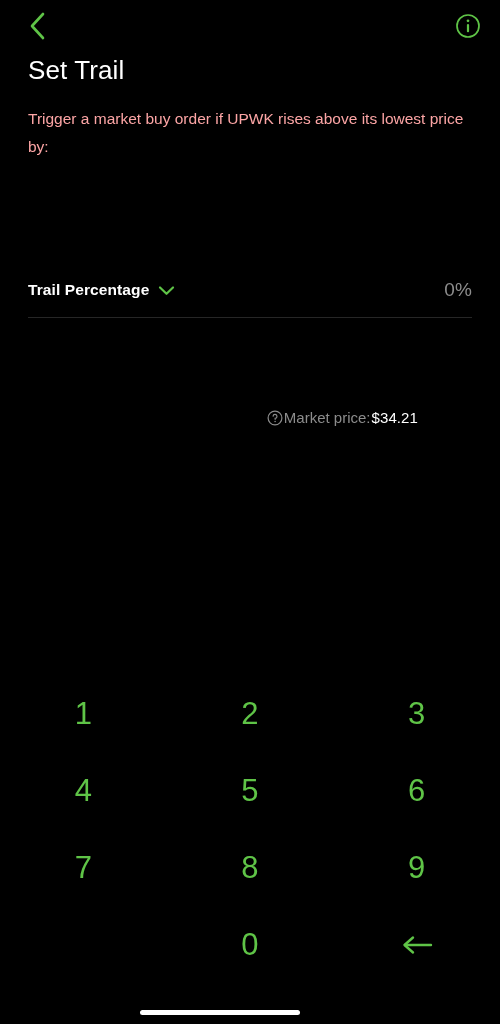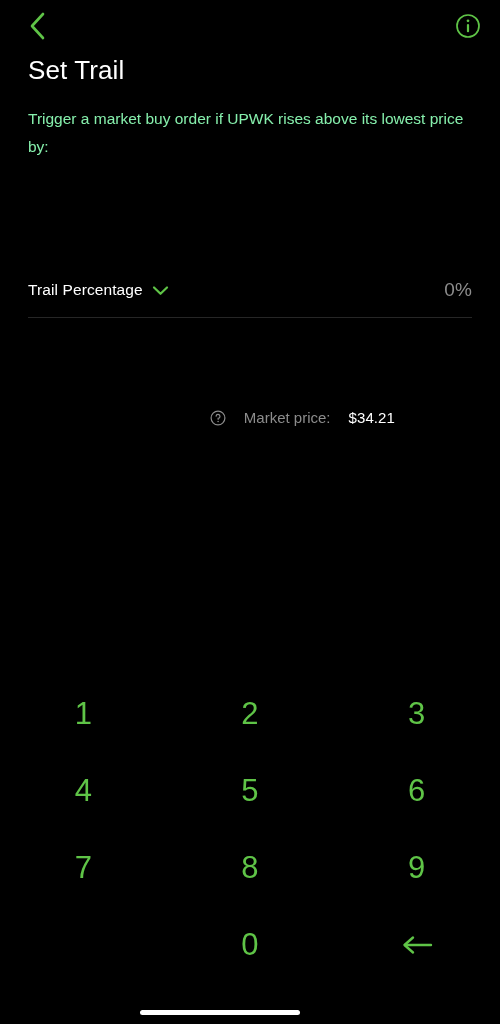--- a/index.html
+++ b/index.html
@@ -37,57 +37,57 @@
   .page-title {
     position:absolute; left:28px; top:54px;
     font-size:26px; line-height:32px;
     color:#ffffff; font-weight:400;
     letter-spacing:0.1px;
   }
   .page-desc {
     position:absolute; left:28px; top:105px;
     width:448px;
     font-size:15.5px; line-height:28px;
-    color:#86efac; font-weight:400;
+    color:#fca5a5; font-weight:400;
   }
 
   
   .rows {
     position:absolute; left:28px; top:263px;
     width:444px;
   }
   .row {
     position:relative;
     height:55px;
     display:flex; align-items:center;
     border-bottom:1px solid #262626;
   }
   .row-label {
-    font-size:15.5px; color:#ffffff; font-weight:400;
+    font-size:15.5px; color:#ffffff; font-weight:700;
     letter-spacing:0.1px;
     text-align:center;
   }
   .row-caret {
     margin-left:9px;
     display:inline-flex; align-items:center;
   }
   .row-caret svg { display:block; }
   .row-value {
     margin-left:auto;
     font-size:19px; color:#8c8c8c; font-weight:400;
     letter-spacing:0.2px;
   }
   .row-value.dash {
     color:#d8d8d8; font-size:17px;
   }
 
   
   .market {
-    position:absolute; right:44px; top:409px;
-    display:flex; align-items:center; gap:18px;
+    position:absolute; right:21px; top:409px;
+    display:flex; align-items:center; gap:1px;
   }
   .market-icon { display:flex; align-items:center; }
   .market-icon svg { display:block; }
   .market-label {
     font-size:15px; color:#8c8c8c; font-weight:400;
   }
   .market-price {
     font-size:15px; color:#ffffff; font-weight:400;
     letter-spacing:0.1px;
   }

